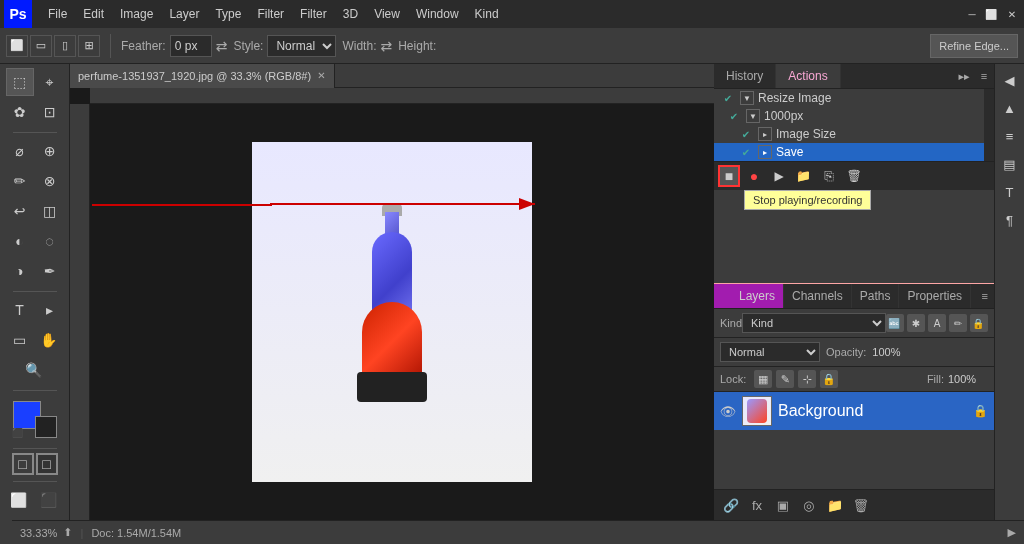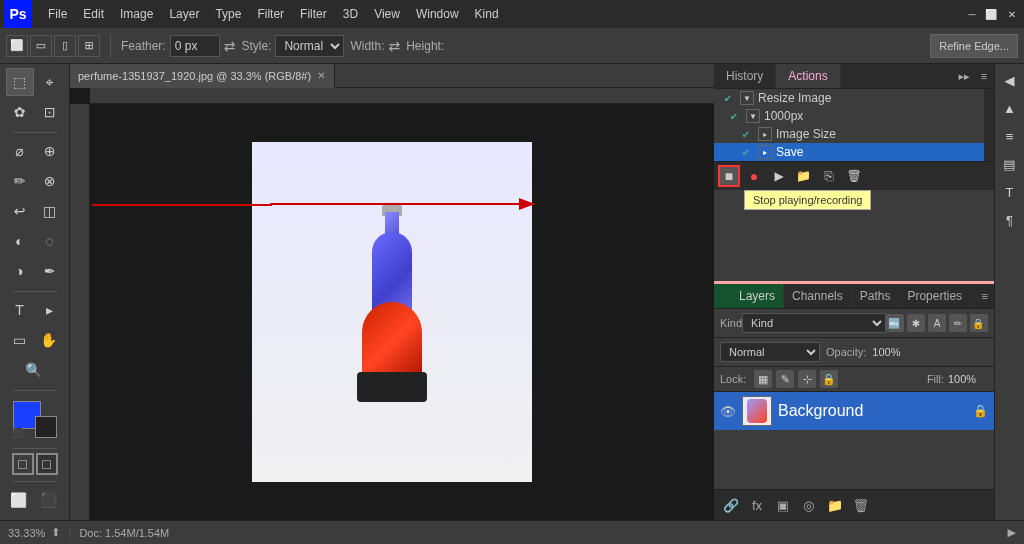--- a/index.html
+++ b/index.html
@@ -48,21 +48,21 @@
     .document-view { width: 280px; height: 340px; background: #888; display: flex; align-items: center; justify-content: center; margin-top: 16px; position: relative; }
     .perfume-img { width: 100%; height: 100%; background: linear-gradient(to bottom, #e8e8ff 0%, #f0f0f0 100%); display: flex; align-items: center; justify-content: center; overflow: hidden; }
     .perfume-bottle { width: 80px; height: 200px; position: relative; }
     .bottle-blue { width: 40px; height: 110px; background: linear-gradient(135deg, #6a6aff 0%, #4040cc 50%, #8888ff 100%); border-radius: 20px 20px 8px 8px; position: absolute; top: 20px; left: 50%; transform: translateX(-50%); }
     .bottle-red { width: 60px; height: 80px; background: linear-gradient(135deg, #cc2200 0%, #ff4422 50%, #aa1100 100%); border-radius: 30px 30px 4px 4px; position: absolute; top: 90px; left: 50%; transform: translateX(-50%); }
     .bottle-base { width: 70px; height: 30px; background: #222; border-radius: 4px; position: absolute; bottom: 10px; left: 50%; transform: translateX(-50%); }
     .bottle-neck { width: 14px; height: 25px; background: linear-gradient(135deg, #8888ff, #5555cc); position: absolute; top: 0; left: 50%; transform: translateX(-50%); }
     .bottle-cap { width: 20px; height: 12px; background: #aaa; border-radius: 4px 4px 0 0; position: absolute; top: -8px; left: 50%; transform: translateX(-50%); }
 
     
-    .panel-top { flex: 0 0 220px; border-bottom: 3px solid #fca5a5; }
+    .panel-top { flex: 0 0 220px; border-bottom: 1px solid #fca5a5; }
     .panel-tabs { display: flex; background: #2b2b2b; border-bottom: 1px solid #222; align-items: center; }
     .panel-tab { padding: 5px 12px; font-size: 12px; color: #aaa; cursor: pointer; border-right: 1px solid #333; }
     .panel-tab.active { background: #3c3c3c; color: #f9a8d4; }
     .panel-icons { margin-left: auto; display: flex; }
     .panel-icon { width: 20px; height: 20px; display: flex; align-items: center; justify-content: center; font-size: 11px; color: #aaa; cursor: pointer; }
 
     .actions-list { background: #3c3c3c; overflow-y: auto; }
     .action-item { display: flex; align-items: center; padding: 2px 6px; font-size: 12px; color: #ccc; cursor: pointer; }
     .action-item.selected { background: #2366c4; color: #fff; }
     .action-check { width: 16px; text-align: center; font-size: 10px; color: #4a9; }
@@ -73,21 +73,21 @@
     .actions-toolbar { display: flex; align-items: center; background: #2b2b2b; padding: 3px 4px; gap: 3px; border-top: 1px solid #222; position: relative; }
     .act-btn { width: 22px; height: 22px; display: flex; align-items: center; justify-content: center; cursor: pointer; color: #ccc; font-size: 12px; background: transparent; border: none; }
     .act-btn.stop-btn { background: #555; border: 2px solid #ff3333; }
 
     .tooltip-box { position: absolute; background: #ffff99; color: #333; font-size: 11px; padding: 3px 8px; border: 1px solid #aaa; white-space: nowrap; top: 28px; left: 30px; z-index: 100; }
 
     
     .panel-bottom { flex: 1; display: flex; flex-direction: column; }
     .layers-tabs { display: flex; background: #2b2b2b; border-bottom: 1px solid #222; align-items: center; }
     .layers-tab { padding: 5px 8px; font-size: 12px; color: #aaa; cursor: pointer; border-right: 1px solid #333; }
-    .layers-tab.active { background: #14532d; color: #ccc; padding-left: 25px; }
+    .layers-tab.active { background: #a21caf; color: #ccc; padding-left: 25px; }
     .layers-menu-icon { margin-left: auto; padding: 0 6px; font-size: 11px; color: #aaa; cursor: pointer; }
 
     .layers-filter { display: flex; align-items: center; padding: 4px 6px; background: #3c3c3c; border-bottom: 1px solid #222; }
     .filter-label { font-size: 11px; color: #aaa; }
     .filter-select { background: #2b2b2b; border: 1px solid #555; color: #ccc; font-size: 11px; padding: 1px 4px; height: 20px; flex: 1; }
     .filter-icons { display: flex; gap: 3px; }
     .filter-icon { width: 18px; height: 18px; background: #555; display: flex; align-items: center; justify-content: center; font-size: 10px; cursor: pointer; border-radius: 2px; }
 
     .layers-blending { display: flex; align-items: center; padding: 4px 6px; background: #3c3c3c; gap: 6px; border-bottom: 1px solid #222; }
     .blend-select { background: #2b2b2b; border: 1px solid #555; color: #ccc; font-size: 11px; padding: 1px 4px; height: 20px; width: 100px; }
@@ -108,21 +108,21 @@
     .layer-lock { font-size: 12px; color: #aaa; }
 
     .layers-bottom { display: flex; align-items: center; padding: 4px 6px; background: #2b2b2b; gap: 4px; border-top: 1px solid #222; margin-top: auto; }
     .layers-bot-btn { width: 22px; height: 22px; display: flex; align-items: center; justify-content: center; cursor: pointer; font-size: 13px; color: #aaa; }
 
     
     .right-icons { width: 30px; background: #3c3c3c; border-left: 1px solid #222; display: flex; flex-direction: column; align-items: center; padding: 4px 0; }
     .r-icon { width: 24px; height: 24px; display: flex; align-items: center; justify-content: center; font-size: 13px; color: #ccc; cursor: pointer; margin-bottom: 4px; }
 
     
-    #statusbar { display: flex; align-items: center; background: #3c3c3c; height: 24px; border-top: 1px solid #222; padding: 0 8px; font-size: 11px; color: #aaa; }
+    #statusbar { display: flex; align-items: center; background: #3c3c3c; height: 24px; border-top: 1px solid #222; padding: 0 8px; font-size: 11px; color: #aaa; margin-left: 12px; }
     .status-sep { margin: 0 8px; color: #555; }
     .vert-scroll { width: 10px; background: #2b2b2b; }
 
     
     .canvas-inner { position: relative; width: 100%; height: 100%; display: flex; align-items: center; justify-content: center; }
   </style>
 </head>
 <body>
 
 <div id="menubar">
@@ -148,21 +148,21 @@
 <div id="toolbar">
   <div class="selection-icons">
     <div class="sel-icon">⬜</div>
     <div class="sel-icon">▭</div>
     <div class="sel-icon">▯</div>
     <div class="sel-icon">⊞</div>
   </div>
   <div class="toolbar-sep"></div>
   <div class="toolbar-item">
     <span class="toolbar-label">Feather:</span>
-    <input class="toolbar-input" type="text" value="0 px" style="width: 50px;">
+    <input class="toolbar-input" type="text" value="0 px" style="width: 42px;">
     <span style="font-size:14px;color:#aaa;">⇄</span>
   </div>
   <div class="toolbar-item">
     <span class="toolbar-label">Style:</span>
     <select class="toolbar-select">
       <option>Normal</option>
     </select>
   </div>
   <div class="toolbar-item">
     <span class="toolbar-label">Width:</span>

